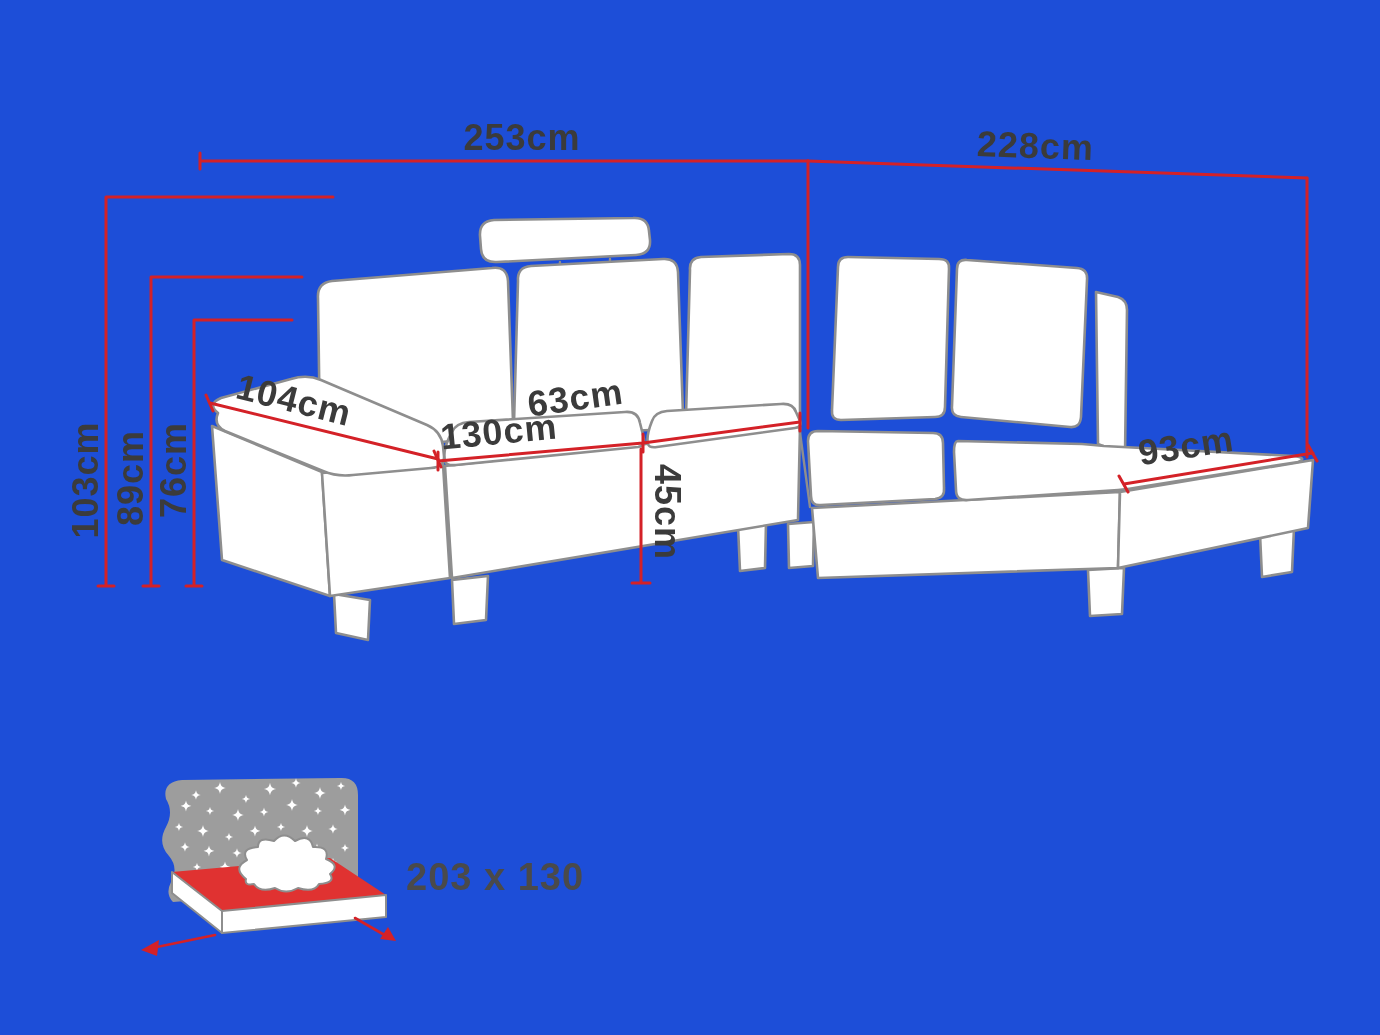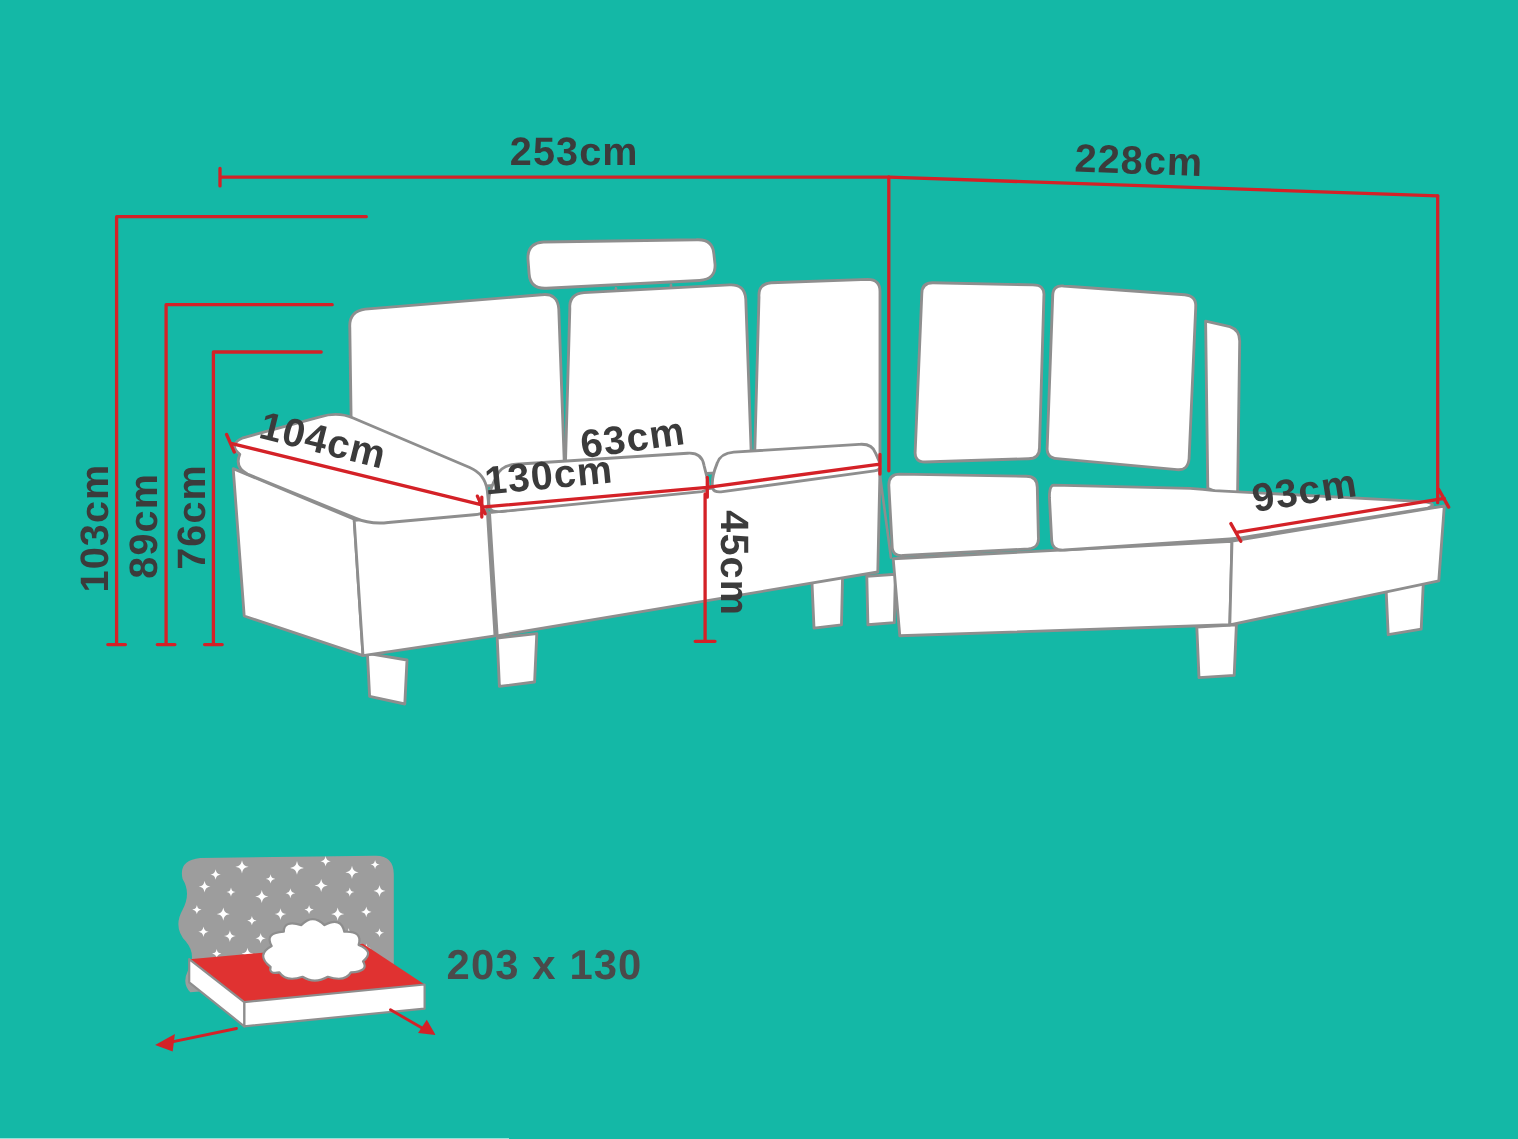--- a/index.html
+++ b/index.html
@@ -1,16 +1,16 @@
 <!DOCTYPE html>
 <html><head>
 <meta charset="utf-8">
 <style>
   html,body{margin:0;padding:0;background:#ffffff;}
-  #stage{position:relative;width:1380px;height:1035px;background:#14b8a6;overflow:hidden;
+  #stage{position:relative;width:1380px;height:1035px;background:#1d4ed8;overflow:hidden;
          font-family:"Liberation Sans","DejaVu Sans",sans-serif;}
   svg{display:block;}
   text{font-family:"Liberation Sans","DejaVu Sans",sans-serif;font-weight:bold;fill:#3b3b3b;}
   .dim-label{font-size:36px;letter-spacing:1px;}
   .bed-label{font-size:38px;fill:#4a4a4a;letter-spacing:1px;}
   .sofa{fill:#ffffff;stroke:#8e8e8e;stroke-width:2.6;stroke-linejoin:round;stroke-linecap:round;}
   .sofa-line{fill:none;stroke:#8e8e8e;stroke-width:2.4;stroke-linecap:round;}
   .dim{stroke:#d42127;stroke-width:3;fill:none;stroke-linecap:round;stroke-linejoin:round;}
   .icon-gray{fill:#9d9d9d;stroke:none;}
   .icon-red{fill:#e03231;stroke:none;}

